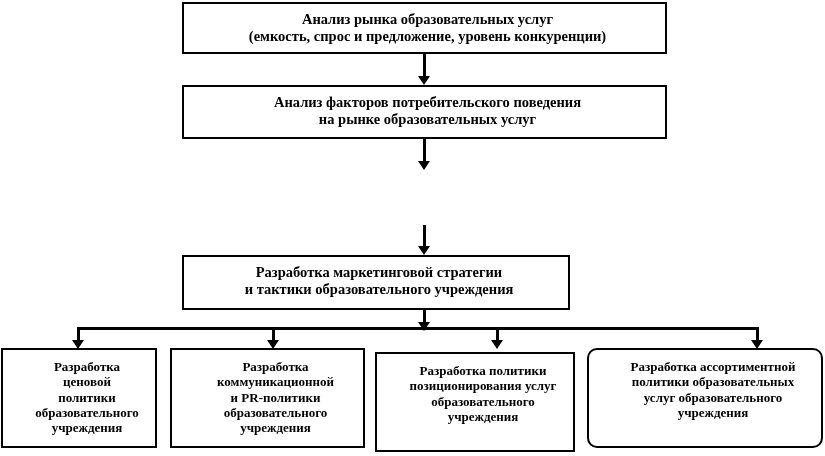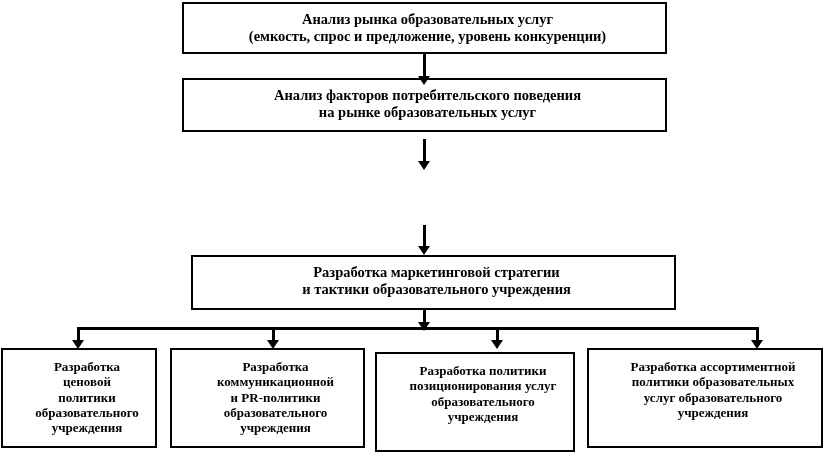--- a/index.html
+++ b/index.html
@@ -63,27 +63,27 @@
 </head>
 <body>
 
 <div id="canvas">
 
   <div class="box stage" style="left:182px; top:2px; width:485px; height:52px;">
     <span>Анализ рынка образовательных услуг
 (емкость, спрос и предложение, уровень конкуренции)</span>
   </div>
 
-  <div class="box stage" style="left:182px; top:78px; width:485px; height:54px;">
+  <div class="box stage" style="left:182px; top:85px; width:485px; height:54px;">
     <span>Анализ факторов потребительского поведения
 на рынке образовательных услуг</span>
   </div>
 
 
-  <div class="box stage" style="left:182px; top:255px; width:485px; height:55px;margin-left:9px;">
+  <div class="box stage" style="left:182px; top:255px; width:388px; height:55px;">
     <span>Разработка маркетинговой стратегии
 и тактики образовательного учреждения</span>
   </div>
 
   <div class="vline" style="left:423px; top:54px; height:23px;"></div>
   <div class="arrowhead" style="left:418px; top:76px;"></div>
 
   <div class="vline" style="left:423px; top:139px; height:24px;"></div>
   <div class="arrowhead" style="left:418px; top:161px;"></div>
 
@@ -123,20 +123,20 @@
 учреждения</span>
   </div>
 
   <div class="box leaf" style="left:375px; top:352px; width:200px; height:100px;">
     <span>Разработка политики
 позиционирования услуг
 образовательного
 учреждения</span>
   </div>
 
-  <div class="box leaf" style="left:587px; top:348px; width:236px; height:100px;">
+  <div class="box leaf" style="left:587px; top:348px; width:236px; height:100px;border-radius:10px;">
     <span>Разработка ассортиментной
 политики образовательных
 услуг образовательного
 учреждения</span>
   </div>
 
 </div>
 
 </body></html>

